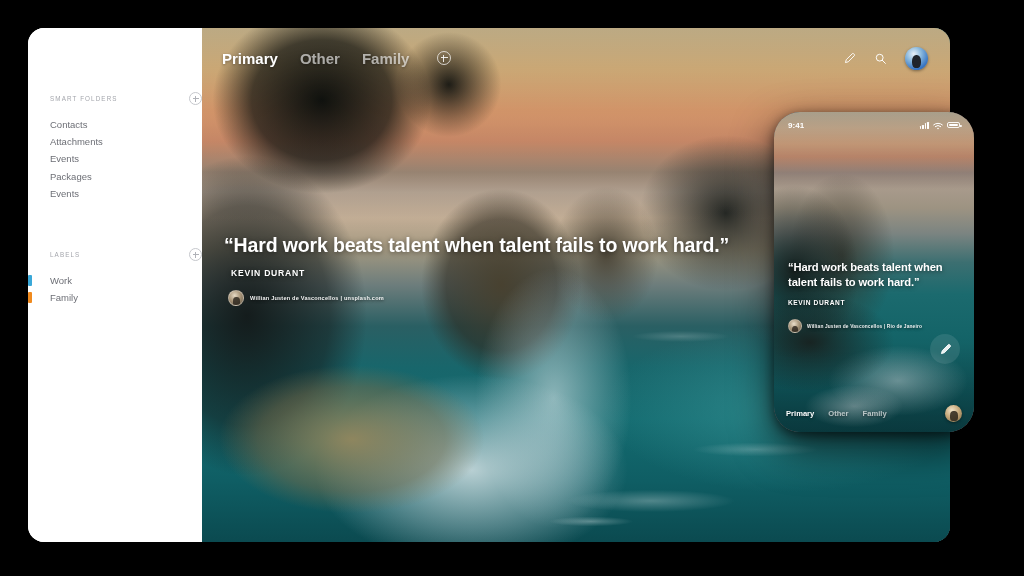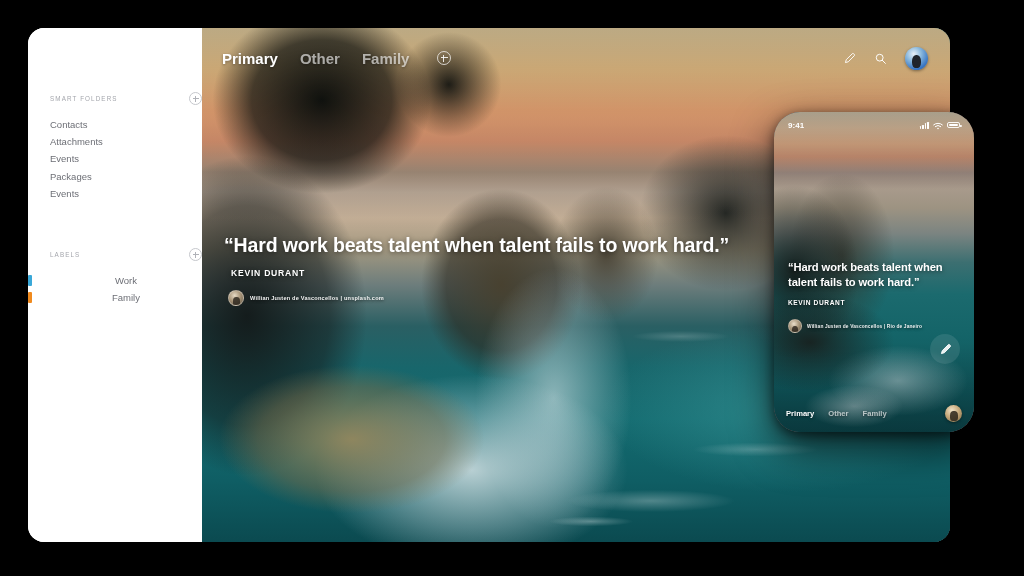--- a/index.html
+++ b/index.html
@@ -125,21 +125,21 @@
   .plus-ico::after  { top: 2.5px; bottom: 2.5px; left: 4.5px; width: 1px; }
 
   #smart-folders { margin-top: 46px; }
   .folder-item {
     font-size: 9.5px;
     color: #6d6f76;
     line-height: 17.2px;
     cursor: pointer;
   }
 
-  #labels-section { margin-top: 46px; text-align: center; }
+  #labels-section { margin-top: 46px; }
   .label-item {
     font-size: 9.5px;
     color: #6d6f76;
     line-height: 17.2px;
     cursor: pointer;
     position: relative;
   }
   .label-item .swatch {
     position: absolute;
     left: -22px;

